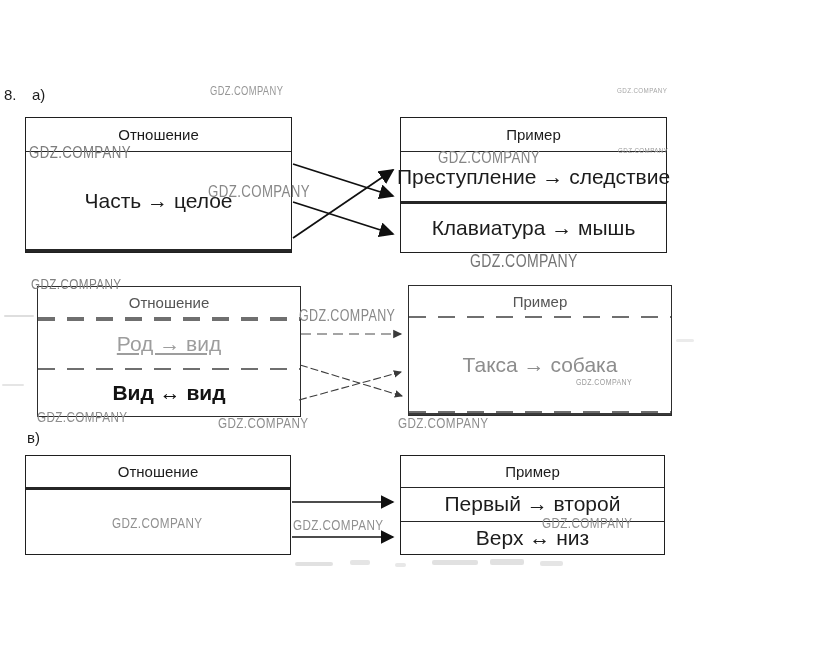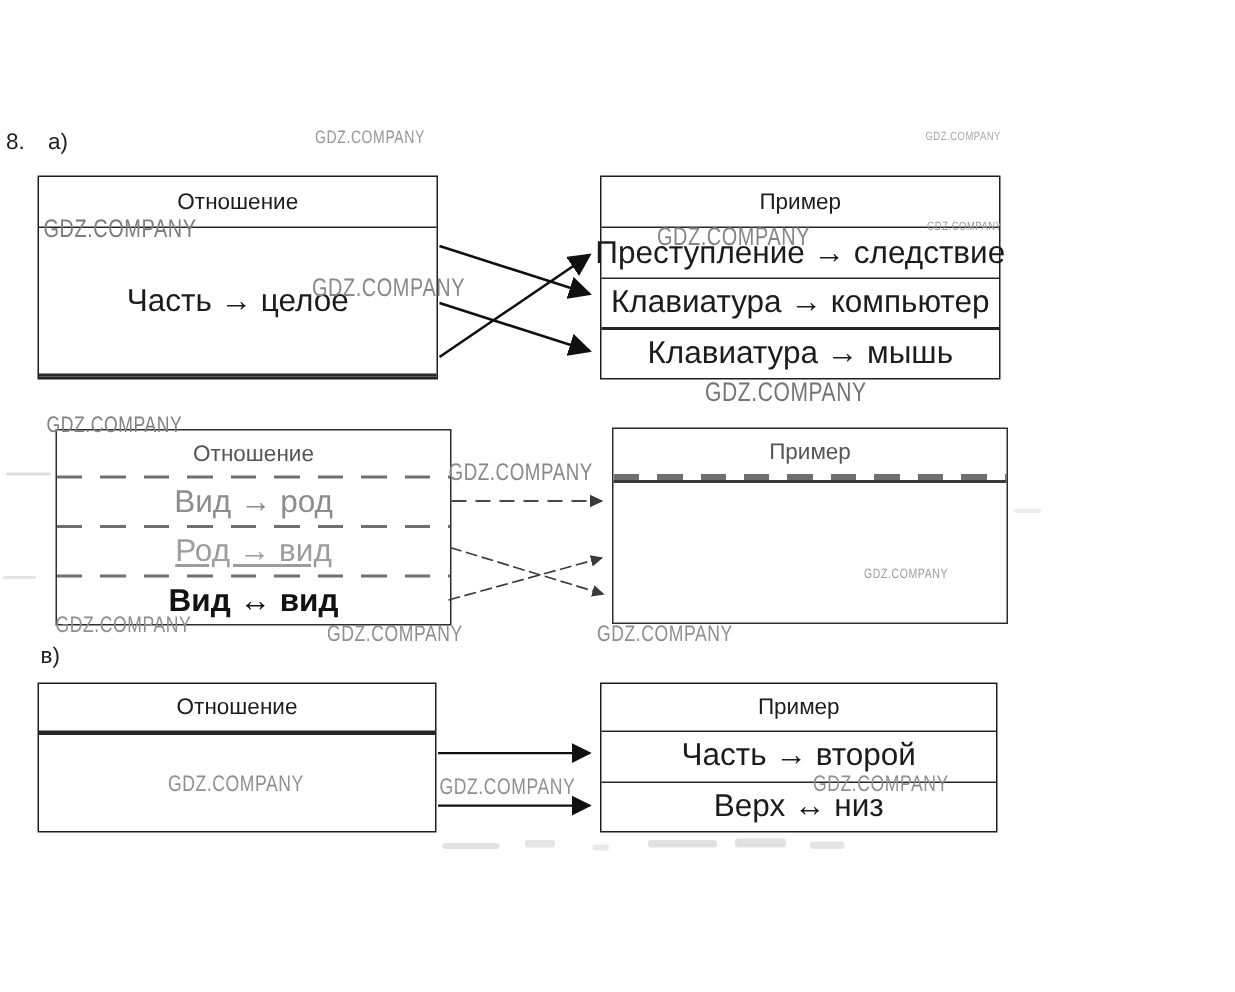--- a/index.html
+++ b/index.html
@@ -58,52 +58,51 @@
     <div class="t-row">Часть → целое</div>
     <div class="t-sep"></div>
     <div class="t-sep"></div>
   </div>
 
   <div class="tbl" style="left:400px;top:117px;width:267px;height:136px;">
     <div class="t-head" style="height:33px;">Пример</div>
     <div class="t-sep"></div>
     <div class="t-row">Преступление → следствие</div>
     <div class="t-sep"></div>
-    <div class="t-row">Клавиатура → компьютер</div>
     <div class="t-sep"></div>
     <div class="t-row">Клавиатура → мышь</div>
   </div>
 
   <div class="tbl deg" style="left:37px;top:286px;width:264px;height:131px;">
     <div class="t-head" style="height:30px;">Отношение</div>
     <div class="t-sep"></div>
-    <div class="t-row fade1">Вид → род</div>
     <div class="t-sep"></div>
     <div class="t-row fade2">Род → вид</div>
     <div class="t-sep"></div>
     <div class="t-row darkrow">Вид ↔ вид</div>
   </div>
 
   <div class="tbl deg" style="left:408px;top:285px;width:264px;height:131px;">
     <div class="t-head" style="height:30px;">Пример</div>
     <div class="t-sep"></div>
+    <div class="t-row fade1">Такса → собака</div>
     <div class="t-sep"></div>
     <div class="t-sep solid"></div>
   </div>
 
   <div class="tbl" style="left:25px;top:455px;width:266px;height:100px;">
     <div class="t-head" style="height:31px;">Отношение</div>
     <div class="t-sep"></div>
     <div class="t-sep"></div>
   </div>
 
   <div class="tbl" style="left:400px;top:455px;width:265px;height:100px;">
     <div class="t-head" style="height:31px;">Пример</div>
     <div class="t-sep"></div>
-    <div class="t-row">Часть → второй</div>
+    <div class="t-row">Первый → второй</div>
     <div class="t-sep"></div>
     <div class="t-row">Верх ↔ низ</div>
   </div>
 
   <svg class="arrows" width="823" height="661">
     <defs>
       <marker id="ah" markerWidth="10" markerHeight="9" refX="8" refY="4.5" orient="auto">
         <path d="M0,0 L9,4.5 L0,9 z" fill="#101010"></path>
       </marker>
       <marker id="ahs" markerWidth="9" markerHeight="8" refX="6.5" refY="4" orient="auto">

